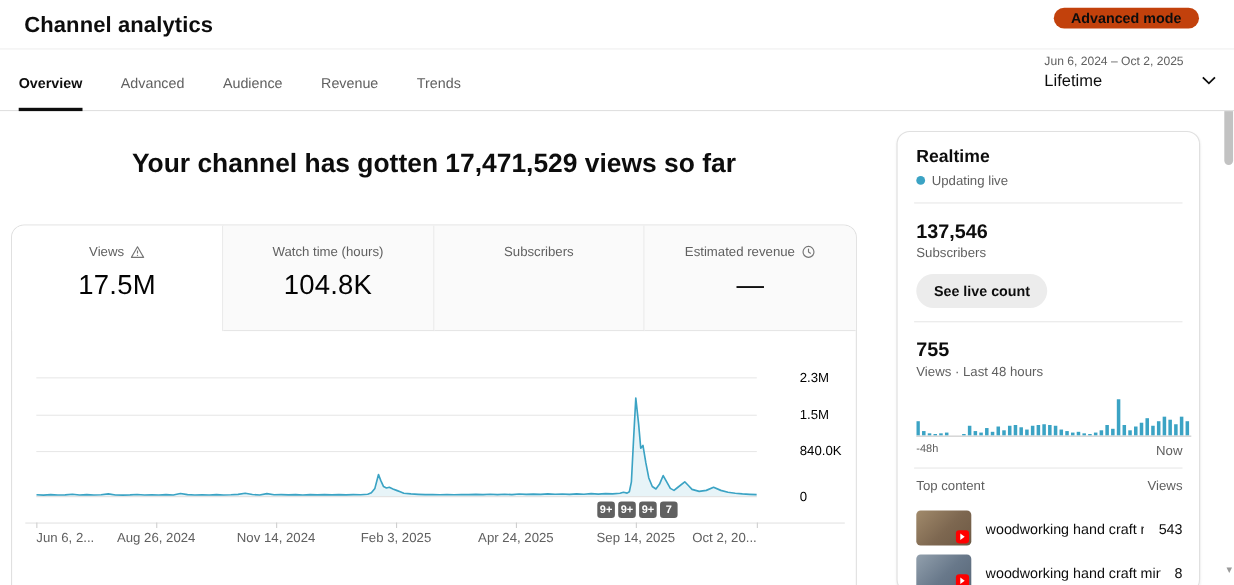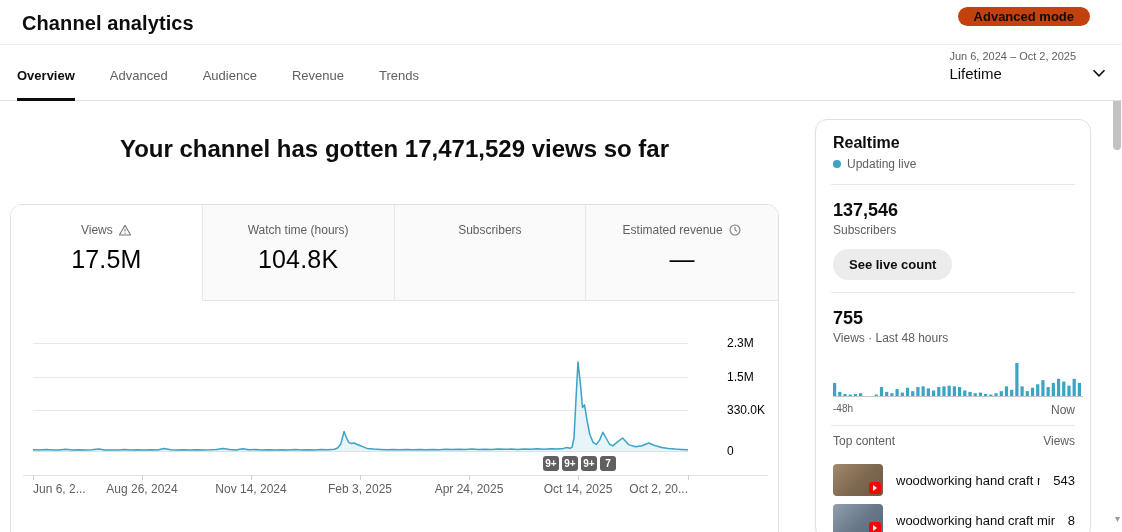--- a/index.html
+++ b/index.html
@@ -140,21 +140,21 @@
   </div>
 
   <div class="chart-zone">
     <div class="gridline" style="top:42px"></div>
     <div class="gridline" style="top:76px"></div>
     <div class="gridline" style="top:109px"></div>
     <div class="gridline zero" style="top:150px"></div>
 
     <div class="ytick" style="top:35px">2.3M</div>
     <div class="ytick" style="top:69px">1.5M</div>
-    <div class="ytick" style="top:102px">330.0K</div>
+    <div class="ytick" style="top:102px">840.0K</div>
     <div class="ytick" style="top:143px">0</div>
 
     <svg class="line-svg" id="line-svg" viewBox="0 0 655 117" preserveAspectRatio="none">
       <path id="area-path" fill="rgba(59,163,196,0.12)" stroke="none" d="M0.0,115.8 L6.5,116.1 L13.1,115.6 L19.6,116.0 L26.2,115.9 L32.8,115.3 L39.3,116.0 L45.9,115.7 L52.4,116.0 L58.9,115.8 L65.5,115.0 L72.0,116.0 L78.6,116.1 L85.2,115.9 L91.7,115.5 L98.3,116.0 L104.8,115.8 L111.4,116.0 L117.9,115.7 L124.5,116.0 L131.0,114.6 L137.5,115.7 L144.1,116.0 L150.7,115.8 L157.2,116.0 L163.8,115.7 L170.3,116.0 L176.9,115.8 L183.4,115.4 L189.9,114.4 L196.5,115.5 L203.1,116.0 L209.6,114.7 L216.2,115.8 L222.7,115.6 L229.2,115.9 L235.8,115.7 L242.3,116.0 L248.9,115.7 L255.5,115.9 L262.0,115.6 L268.6,115.9 L275.1,115.7 L281.6,115.9 L288.2,115.6 L294.8,115.8 L301.3,115.3 L304.6,114.0 L307.8,110.0 L311.1,97.4 L313.1,102.7 L315.7,108.3 L318.3,109.6 L320.9,109.0 L324.2,110.5 L327.5,111.8 L330.8,113.1 L334.1,114.4 L340.6,115.0 L347.2,115.4 L353.7,115.7 L360.3,115.5 L366.8,115.8 L373.3,115.6 L379.9,115.8 L386.4,115.5 L393.0,115.7 L399.6,115.4 L406.1,115.7 L412.6,115.3 L419.2,115.6 L425.8,115.3 L432.3,115.6 L438.9,115.1 L445.4,115.4 L451.9,115.2 L458.5,115.4 L465.0,115.0 L471.6,115.3 L478.1,115.1 L484.7,115.4 L491.3,115.0 L497.8,115.3 L504.4,114.8 L510.9,115.2 L517.5,114.7 L524.0,115.0 L530.6,114.4 L533.8,113.5 L537.1,114.3 L539.1,113.1 L541.0,104.0 L543.0,64.8 L545.0,27.9 L547.6,51.8 L549.5,73.5 L551.5,70.9 L554.1,86.6 L556.8,100.5 L560.0,108.3 L563.3,110.5 L566.6,106.1 L569.9,98.3 L573.1,104.0 L576.4,110.0 L579.7,111.8 L583.0,109.2 L589.5,104.0 L592.8,107.4 L596.1,110.9 L602.6,112.7 L609.1,111.8 L615.7,109.0 L622.3,111.8 L628.8,113.5 L635.4,114.4 L641.9,115.0 L648.5,115.4 L655.0,115.7 L655,117 L0,117 Z"></path>
       <path id="line-path" fill="none" stroke="#3ba3c4" stroke-width="1.5" stroke-linejoin="round" d="M0.0,115.8 L6.5,116.1 L13.1,115.6 L19.6,116.0 L26.2,115.9 L32.8,115.3 L39.3,116.0 L45.9,115.7 L52.4,116.0 L58.9,115.8 L65.5,115.0 L72.0,116.0 L78.6,116.1 L85.2,115.9 L91.7,115.5 L98.3,116.0 L104.8,115.8 L111.4,116.0 L117.9,115.7 L124.5,116.0 L131.0,114.6 L137.5,115.7 L144.1,116.0 L150.7,115.8 L157.2,116.0 L163.8,115.7 L170.3,116.0 L176.9,115.8 L183.4,115.4 L189.9,114.4 L196.5,115.5 L203.1,116.0 L209.6,114.7 L216.2,115.8 L222.7,115.6 L229.2,115.9 L235.8,115.7 L242.3,116.0 L248.9,115.7 L255.5,115.9 L262.0,115.6 L268.6,115.9 L275.1,115.7 L281.6,115.9 L288.2,115.6 L294.8,115.8 L301.3,115.3 L304.6,114.0 L307.8,110.0 L311.1,97.4 L313.1,102.7 L315.7,108.3 L318.3,109.6 L320.9,109.0 L324.2,110.5 L327.5,111.8 L330.8,113.1 L334.1,114.4 L340.6,115.0 L347.2,115.4 L353.7,115.7 L360.3,115.5 L366.8,115.8 L373.3,115.6 L379.9,115.8 L386.4,115.5 L393.0,115.7 L399.6,115.4 L406.1,115.7 L412.6,115.3 L419.2,115.6 L425.8,115.3 L432.3,115.6 L438.9,115.1 L445.4,115.4 L451.9,115.2 L458.5,115.4 L465.0,115.0 L471.6,115.3 L478.1,115.1 L484.7,115.4 L491.3,115.0 L497.8,115.3 L504.4,114.8 L510.9,115.2 L517.5,114.7 L524.0,115.0 L530.6,114.4 L533.8,113.5 L537.1,114.3 L539.1,113.1 L541.0,104.0 L543.0,64.8 L545.0,27.9 L547.6,51.8 L549.5,73.5 L551.5,70.9 L554.1,86.6 L556.8,100.5 L560.0,108.3 L563.3,110.5 L566.6,106.1 L569.9,98.3 L573.1,104.0 L576.4,110.0 L579.7,111.8 L583.0,109.2 L589.5,104.0 L592.8,107.4 L596.1,110.9 L602.6,112.7 L609.1,111.8 L615.7,109.0 L622.3,111.8 L628.8,113.5 L635.4,114.4 L641.9,115.0 L648.5,115.4 L655.0,115.7"></path>
     </svg>
 
     <div class="badge-row">
       <span class="mark-badge">9+</span>
       <span class="mark-badge">9+</span>
@@ -169,21 +169,21 @@
     <div class="xtick-mark" style="left:349px"></div>
     <div class="xtick-mark" style="left:458px"></div>
     <div class="xtick-mark" style="left:567px"></div>
     <div class="xtick-mark" style="left:677px"></div>
 
     <div class="xtick-label" style="left:22px">Jun 6, 2...</div>
     <div class="xtick-label" style="left:131px; transform:translateX(-50%)">Aug 26, 2024</div>
     <div class="xtick-label" style="left:240px; transform:translateX(-50%)">Nov 14, 2024</div>
     <div class="xtick-label" style="left:349px; transform:translateX(-50%)">Feb 3, 2025</div>
     <div class="xtick-label" style="left:458px; transform:translateX(-50%)">Apr 24, 2025</div>
-    <div class="xtick-label" style="left:567px; transform:translateX(-50%)">Oct 14, 2025</div>
+    <div class="xtick-label" style="left:567px; transform:translateX(-50%)">Sep 14, 2025</div>
     <div class="xtick-label" style="left:677px; transform:translateX(-100%)">Oct 2, 20...</div>
 
   </div>
 </div>
 
 <div class="rt-card">
   <div class="rt-title">Realtime</div>
   <div class="rt-status">
     <span class="live-dot" style="background: rgb(59, 163, 196);"></span>
     <span>Updating live</span>

